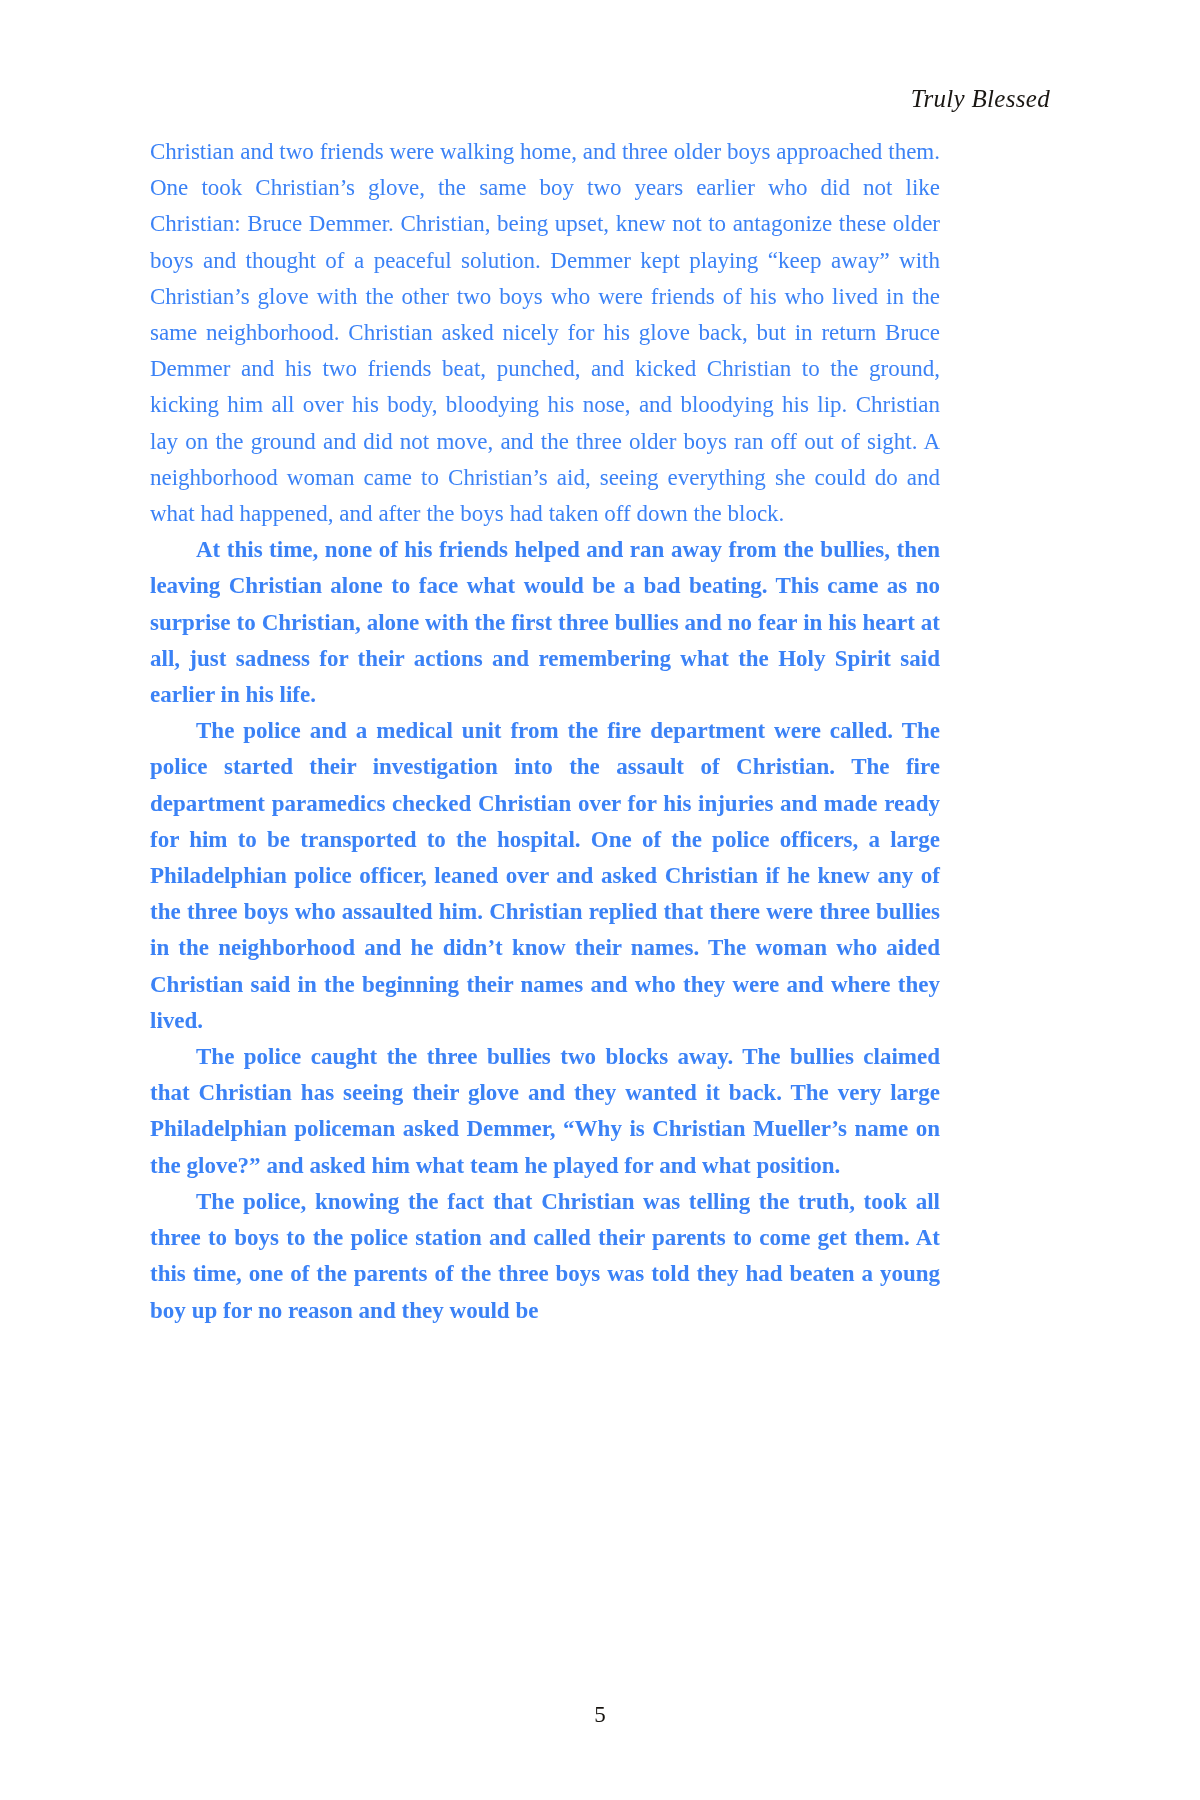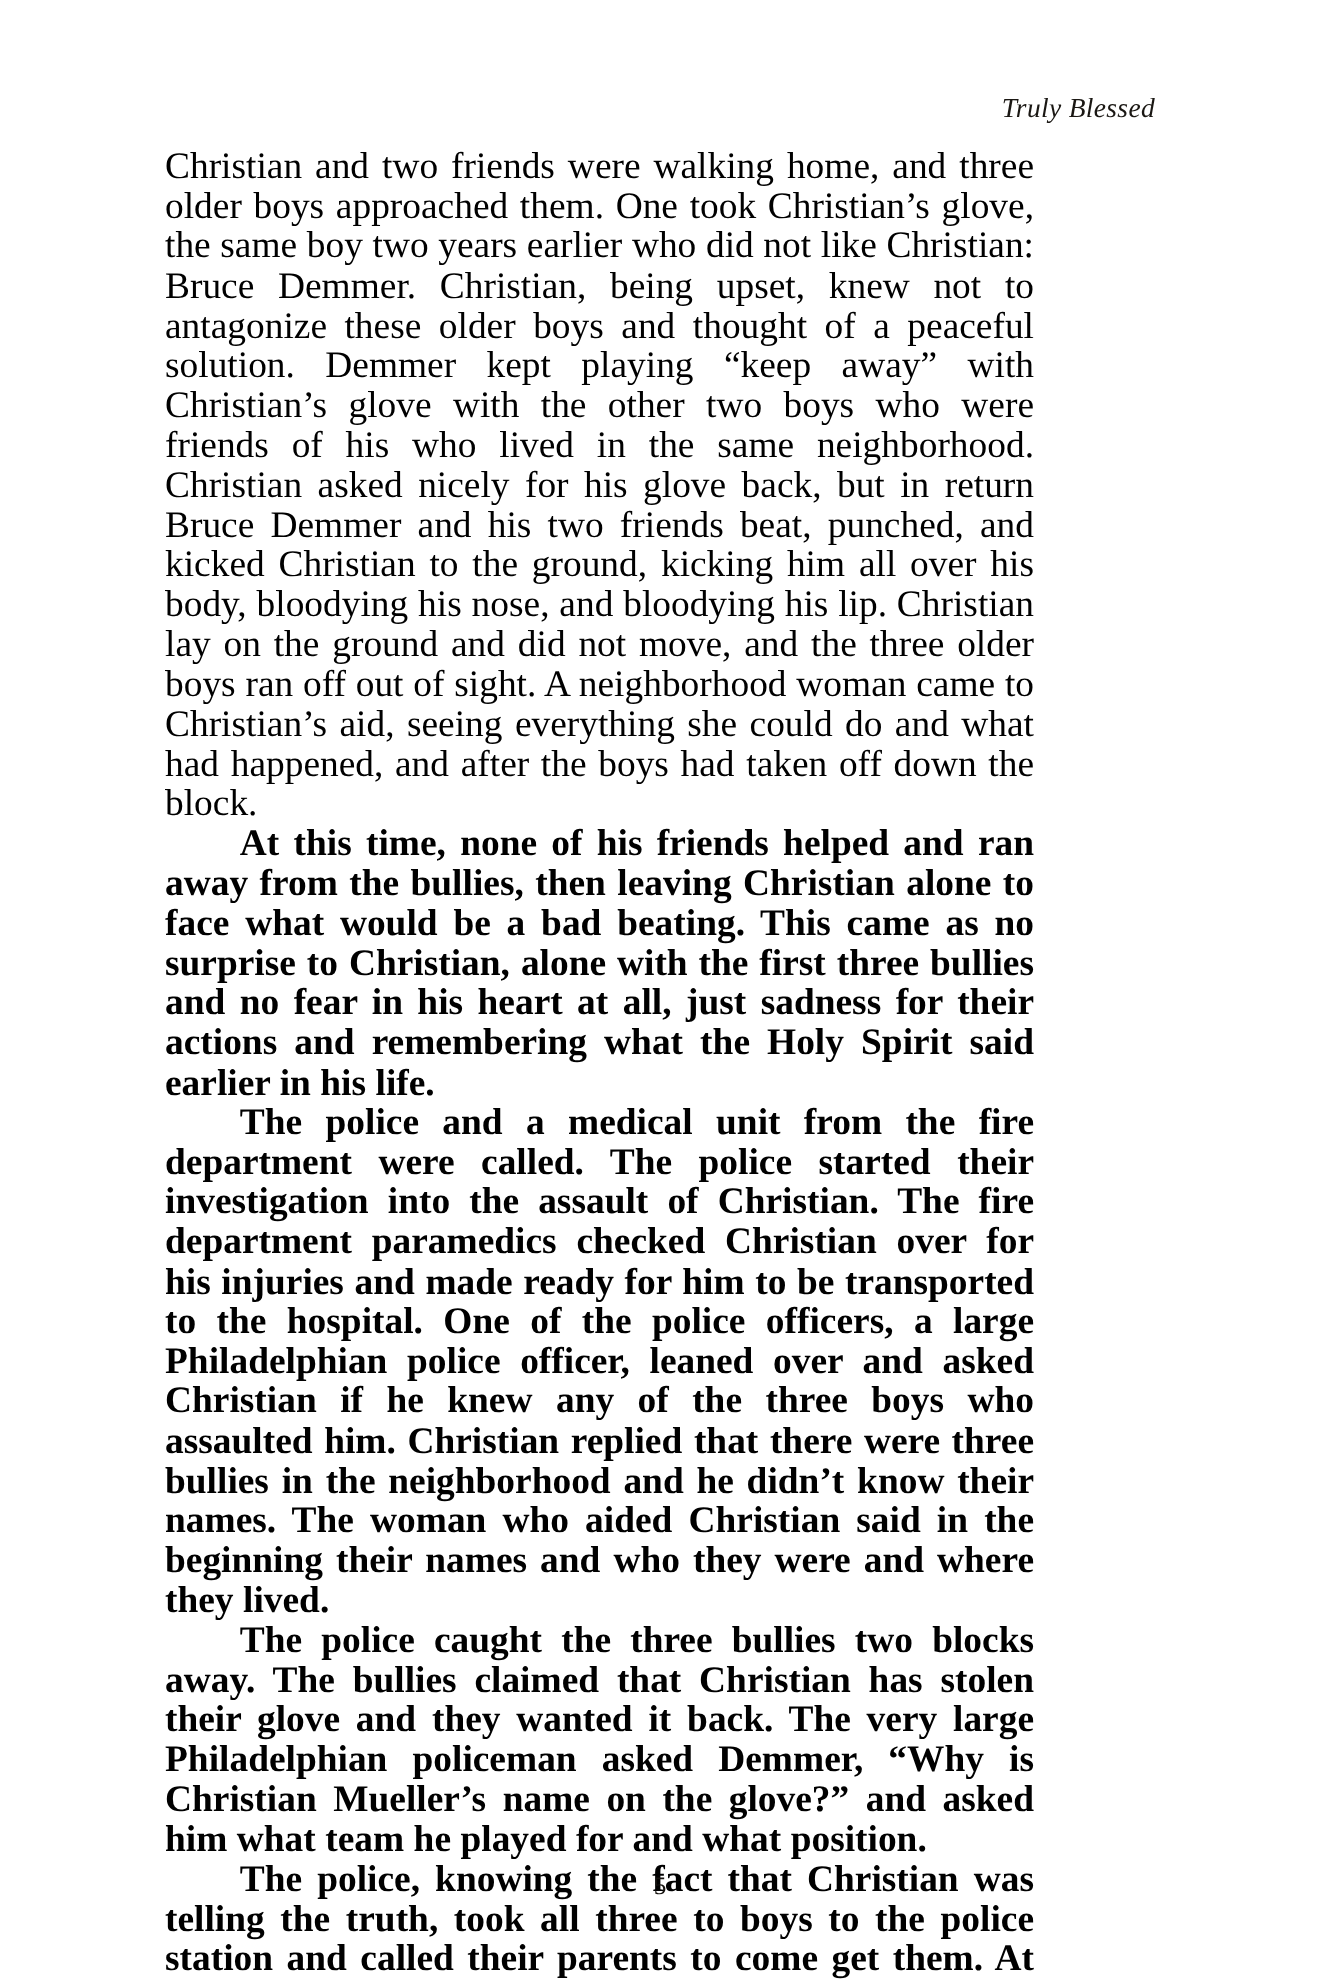--- a/index.html
+++ b/index.html
@@ -37,26 +37,26 @@
   
   .text-block {
     position: absolute;
     top: 122px;
     left: 150px;
     width: 790px;
   }
 
   .para {
     margin: 0;
-    font-size: 34px;
+    font-size: 23px;
     line-height: 36.2px;
     text-align: justify;
     text-justify: inter-word;
     text-indent: 0;
-    color: #000000;
+    color: #3b82f6;
     hyphens: none;
     -webkit-hyphens: none;
     word-spacing: 0.1px;
   }
   .para.indented {
     text-indent: 2.0em;
     font-weight: bold;
   }
   .para:last-of-type { }
 
@@ -75,19 +75,19 @@
 <body>
 
 <div class="page">
 
   <div class="running-head">Truly Blessed</div>
 
   <div class="text-block">
     <p class="para">Christian and two friends were walking home, and three older boys approached them. One took Christian’s glove, the same boy two years earlier who did not like Christian: Bruce Demmer. Christian, being upset, knew not to antagonize these older boys and thought of a peaceful solution. Demmer kept playing “keep away” with Christian’s glove with the other two boys who were friends of his who lived in the same neighborhood. Christian asked nicely for his glove back, but in return Bruce Demmer and his two friends beat, punched, and kicked Christian to the ground, kicking him all over his body, bloodying his nose, and bloodying his lip. Christian lay on the ground and did not move, and the three older boys ran off out of sight. A neighborhood woman came to Christian’s aid, seeing everything she could do and what had happened, and after the boys had taken off down the block.</p>
     <p class="para indented">At this time, none of his friends helped and ran away from the bullies, then leaving Christian alone to face what would be a bad beating. This came as no surprise to Christian, alone with the first three bullies and no fear in his heart at all, just sadness for their actions and remembering what the Holy Spirit said earlier in his life.</p>
     <p class="para indented">The police and a medical unit from the fire department were called. The police started their investigation into the assault of Christian. The fire department paramedics checked Christian over for his injuries and made ready for him to be transported to the hospital. One of the police officers, a large Philadelphian police officer, leaned over and asked Christian if he knew any of the three boys who assaulted him. Christian replied that there were three bullies in the neighborhood and he didn’t know their names. The woman who aided Christian said in the beginning their names and who they were and where they lived.</p>
-    <p class="para indented">The police caught the three bullies two blocks away. The bullies claimed that Christian has stolen their glove and they wanted it back. The very large Philadelphian policeman asked Demmer, “Why is Christian Mueller’s name on the glove?” and asked him what team he played for and what position.</p>
+    <p class="para indented">The police caught the three bullies two blocks away. The bullies claimed that Christian has seeing their glove and they wanted it back. The very large Philadelphian policeman asked Demmer, “Why is Christian Mueller’s name on the glove?” and asked him what team he played for and what position.</p>
     <p class="para indented">The police, knowing the fact that Christian was telling the truth, took all three to boys to the police station and called their parents to come get them. At this time, one of the parents of the three boys was told they had beaten a young boy up for no reason and they would be</p>
   </div>
 
   <div class="folio">5</div>
 
 </div>
 
 </body></html>

